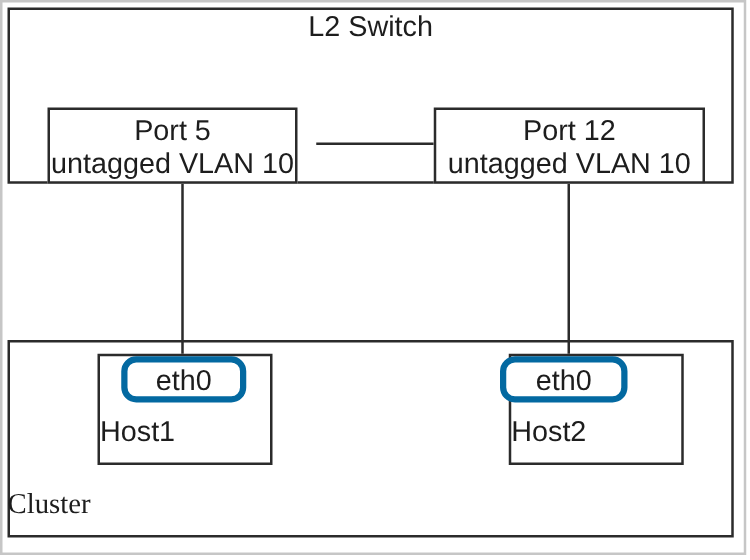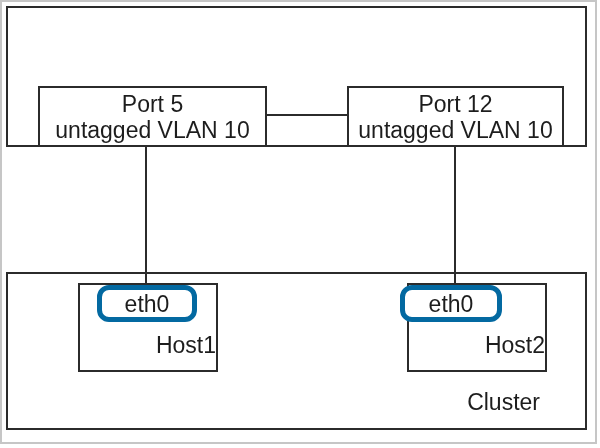--- a/index.html
+++ b/index.html
@@ -37,42 +37,42 @@
   }
 
   
   .port-box {
     top: 86px; height: 61px;
     background: #ffffff;
     display: flex; flex-direction: column;
     justify-content: center; align-items: center;
     line-height: 26px; text-align: center;
   }
-  .port5-box  { left: 38px;  width: 229px; text-align: right; }
+  .port5-box  { left: 38px;  width: 200px; text-align: right; }
   .port12-box { left: 347px; width: 217px; justify-content: center; }
 
   
   .line { background: #2b2b2b; }
   .inter-port-link { left: 253px; top: 114px; width: 94px; height: 2px; }
   .uplink-1 { left: 145px; top: 145px; width: 2px; height: 142px; }
   .uplink-2 { left: 454px; top: 145px; width: 2px; height: 142px; }
 
   
   .cluster-box { left: 6px; top: 272px; width: 581px; height: 158px; }
   .cluster-title {
     left: 6px; top: 389px; width: 534px;
-    text-align: right; line-height: 27px;
+    text-align: left; line-height: 27px; font-family: Liberation Serif, serif;
   }
 
   
   .host-box {
     top: 283px; width: 140px; height: 89px;
     background: #ffffff;
     display: flex; flex-direction: column;
-    justify-content: flex-end; align-items: flex-end;
+    justify-content: flex-end; align-items: flex-start;
     padding-bottom: 12px;
     line-height: 26px;
   }
   .host1-box { left: 78px; }
   .host2-box { left: 383px; margin-left: 24px; }
 
   
   .iface-box {
     top: 285px; height: 37px;
     background: #ffffff;
@@ -85,20 +85,21 @@
   .iface-2 { left: 400px; width: 102px; }
 </style>
 </head>
 <body>
 
 <div class="canvas">
 
   <div class="abs outer-frame"></div>
 
   <div class="abs node switch-box"></div>
+  <div class="abs switch-title">L2 Switch</div>
 
   <div class="abs line uplink-1"></div>
   <div class="abs line uplink-2"></div>
 
   <div class="abs line inter-port-link"></div>
 
   <div class="abs node port-box port5-box">
     <div>Port 5</div>
     <div>untagged VLAN 10</div>
   </div>

